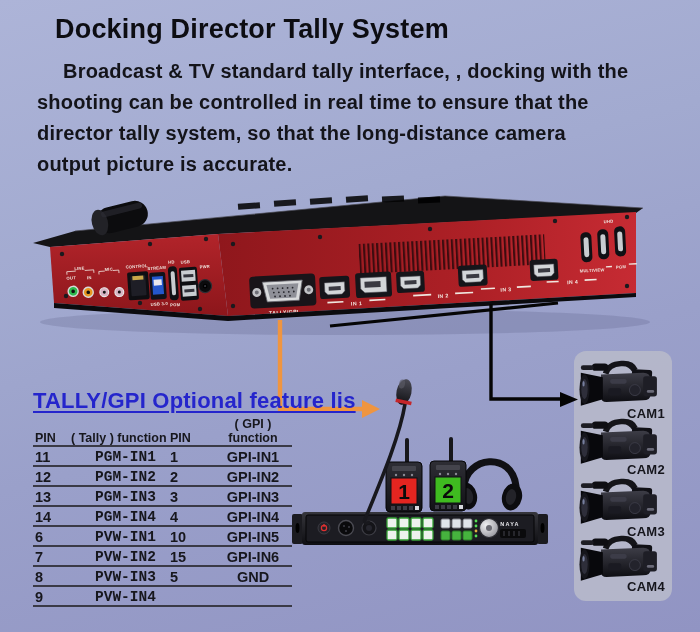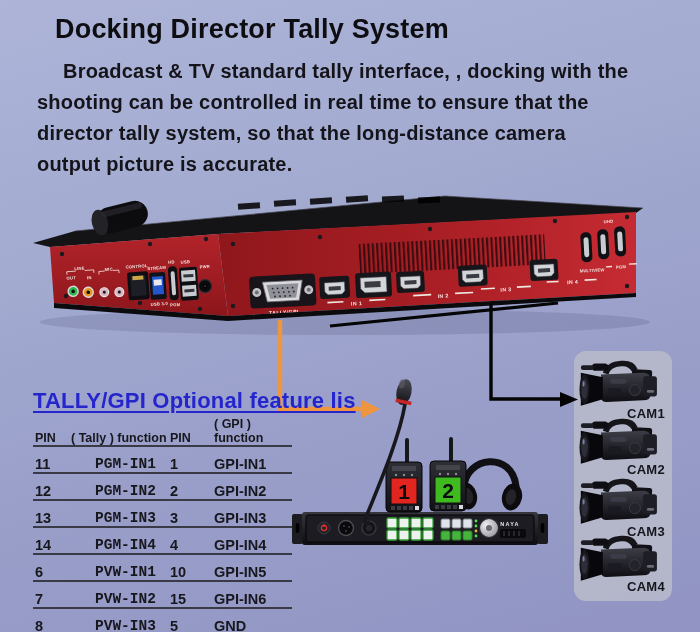--- a/index.html
+++ b/index.html
@@ -7,29 +7,29 @@
   .canvas{position:relative;width:700px;height:632px;
     background:linear-gradient(165deg,#adb4d8 0%,#a2aad0 35%,#9aa0ca 60%,#9194c3 100%);}
   .art{position:absolute;left:0;top:0;z-index:1;}
   .txt{position:absolute;z-index:2;color:#101016;}
   .title{left:55px;top:14px;font-size:27px;font-weight:bold;letter-spacing:.2px;color:#0d0d12;}
   .intro{left:37px;top:56px;width:645px;font-size:20px;font-weight:bold;line-height:31px;letter-spacing:.2px;color:#14141a;}
   .intro .indent{padding-left:26px;}
   .tally-heading{left:33px;top:388px;font-size:22px;font-weight:bold;color:#2525cc;
     text-decoration:underline;text-underline-offset:3px;letter-spacing:.2px;}
   .pin-table{left:33px;top:427px;width:259px;font-weight:bold;color:#17171d;}
-  .prow{display:flex;align-items:flex-end;border-bottom:2px solid #3a3a46;height:27px;box-sizing:border-box;}
+  .prow{display:flex;align-items:flex-end;border-bottom:2px solid #3a3a46;height:20px;box-sizing:border-box;}
   .prow.hdr{height:20px;font-size:12.5px;}
   .prow.data{font-size:14.5px;}
   .c1{width:36px;padding-left:2px;box-sizing:border-box;}
   .c2{width:101px;box-sizing:border-box;}
   .hdr .c2{padding-left:2px;}
   .data .c2{padding-left:26px;font-family:Liberation Mono, monospace;}
   .c3{width:38px;box-sizing:border-box;}
-  .c4{flex:1;padding-left:6px;box-sizing:border-box;}
+  .c4{flex:1;padding-left:6px;box-sizing:border-box;text-align:center;}
   svg text{font-family:"Liberation Sans",sans-serif;}
   .plbl{font-size:5.2px;font-weight:bold;fill:#f3e9e2;letter-spacing:.4px;text-anchor:middle;}
   .plbl2{font-size:4.2px;font-weight:bold;fill:#f0e4de;letter-spacing:.2px;text-anchor:middle;}
   .camlbl{font-size:13px;font-weight:bold;fill:#15151c;text-anchor:end;letter-spacing:.3px;}
   .bpnum{font-size:21px;font-weight:bold;fill:#0b0b0b;text-anchor:middle;}
   .brand{font-size:5.5px;font-weight:bold;fill:#e6e6ea;letter-spacing:1.2px;text-anchor:middle;}
 </style>
 </head>
 <body>
 

